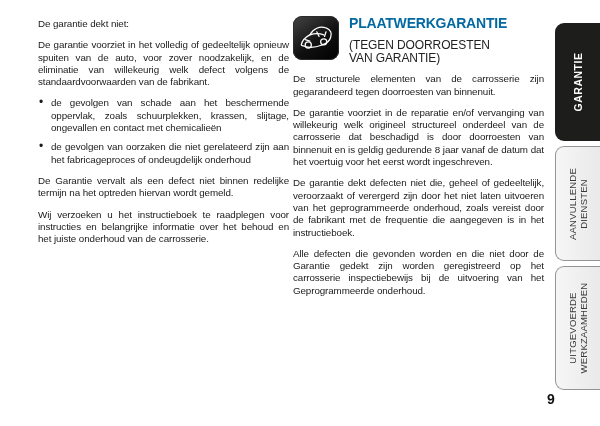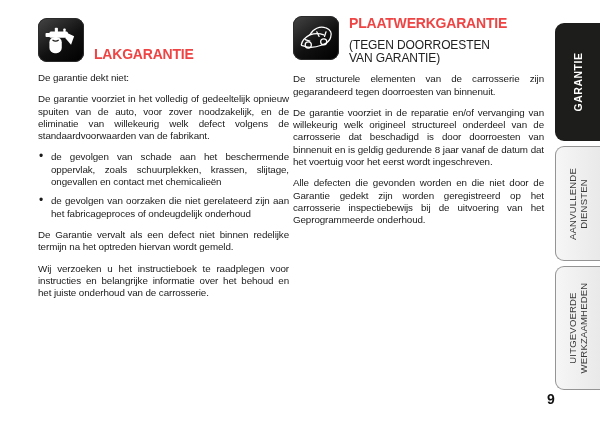--- a/index.html
+++ b/index.html
@@ -43,21 +43,21 @@
     box-shadow:inset 0 0 0 1px #2b2b2b;
     display:flex; align-items:center; justify-content:center;
   }
   .icon-tile svg { display:block; }
 
   h1.section-title {
     margin:0;
     font-size:14px;
     font-weight:bold;
     letter-spacing:-0.2px;
-    color:#ef4444;
+    color:#0369a1;
   }
   .col-left h1.section-title { align-self:flex-end; margin-bottom:4px; }
   .title-block { padding-top:1px; }
   .title-block .subtitle {
     font-size:12px;
     line-height:13px;
     font-weight:normal;
     color:#222;
     margin-top:10px;
   }
@@ -124,38 +124,20 @@
     font-weight:bold;
     color:#111;
   }
 </style>
 </head>
 <body>
 
 <div class="page">
 
   <section class="col col-left">
-    <div class="section-header">
-      <div class="icon-tile">
-        <svg width="36" height="34" viewBox="0 0 46 44" aria-hidden="true">
-          <g fill="#ffffff">
-            <rect x="3" y="13" width="6" height="5" rx="1"></rect>
-            <rect x="8" y="11" width="24" height="8" rx="2"></rect>
-            <rect x="15" y="6" width="4" height="6" rx="1"></rect>
-            <path d="M29 12 L40 17 L36 28 L29 20 Z"></path>
-            <rect x="26" y="7" width="3" height="5" rx="1"></rect>
-            <rect x="8" y="18" width="16" height="21" rx="7"></rect>
-          </g>
-          <g stroke="#1d1d1b" stroke-width="1.5" fill="none">
-            <path d="M12 22 q4 3 8 0"></path>
-          </g>
-        </svg>
-      </div>
-      <h1 class="section-title">LAKGARANTIE</h1>
-    </div>
 
     <p>De garantie dekt niet:</p>
     <p>De garantie voorziet in het volledig of gedeeltelijk opnieuw spuiten van de auto, voor zover noodzakelijk, en de eliminatie van willekeurig welk defect volgens de standaardvoorwaarden van de fabrikant.</p>
 
     <ul class="warranty-exclusions">
       <li>de gevolgen van schade aan het beschermende oppervlak, zoals schuurplekken, krassen, slijtage, ongevallen en contact met chemicalieën</li>
       <li>de gevolgen van oorzaken die niet gerelateerd zijn aan het fabricageproces of ondeugdelijk onderhoud</li>
     </ul>
 
     <p>De Garantie vervalt als een defect niet binnen redelijke termijn na het optreden hiervan wordt gemeld.</p>
@@ -179,20 +161,21 @@
         <h1 class="section-title">PLAATWERKGARANTIE</h1>
         <div class="subtitle">
           <span>(TEGEN DOORROESTEN</span><br>
           <span>VAN GARANTIE)</span>
         </div>
       </div>
     </div>
 
     <p>De structurele elementen van de carrosserie zijn gegarandeerd tegen doorroesten van binnenuit.</p>
     <p>De garantie voorziet in de reparatie en/of vervanging van willekeurig welk origineel structureel onderdeel van de carrosserie dat beschadigd is door doorroesten van binnenuit en is geldig gedurende 8 jaar vanaf de datum dat het voertuig voor het eerst wordt ingeschreven.</p>
+    <p>De garantie dekt defecten niet die, geheel of gedeeltelijk, veroorzaakt of verergerd zijn door het niet laten uitvoeren van het geprogrammeerde onderhoud, zoals vereist door de fabrikant met de frequentie die aangegeven is in het instructieboek.</p>
     <p>Alle defecten die gevonden worden en die niet door de Garantie gedekt zijn worden geregistreerd op het carrosserie inspectiebewijs bij de uitvoering van het Geprogrammeerde onderhoud.</p>
   </section>
 
   <div class="tab tab-garantie">
     <span class="rot">GARANTIE</span>
   </div>
 
   <div class="tab tab-plain tab-aanvullende">
     <span class="rot">
       <span>AANVULLENDE</span><br>

